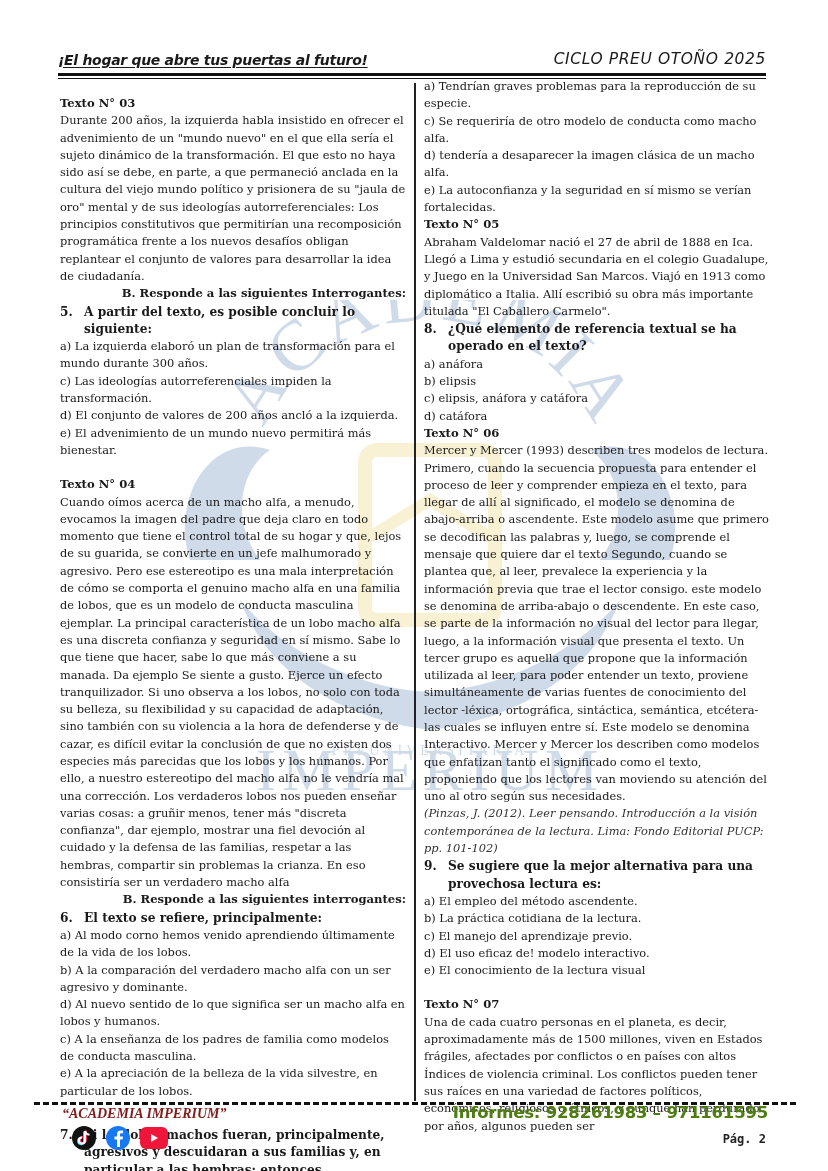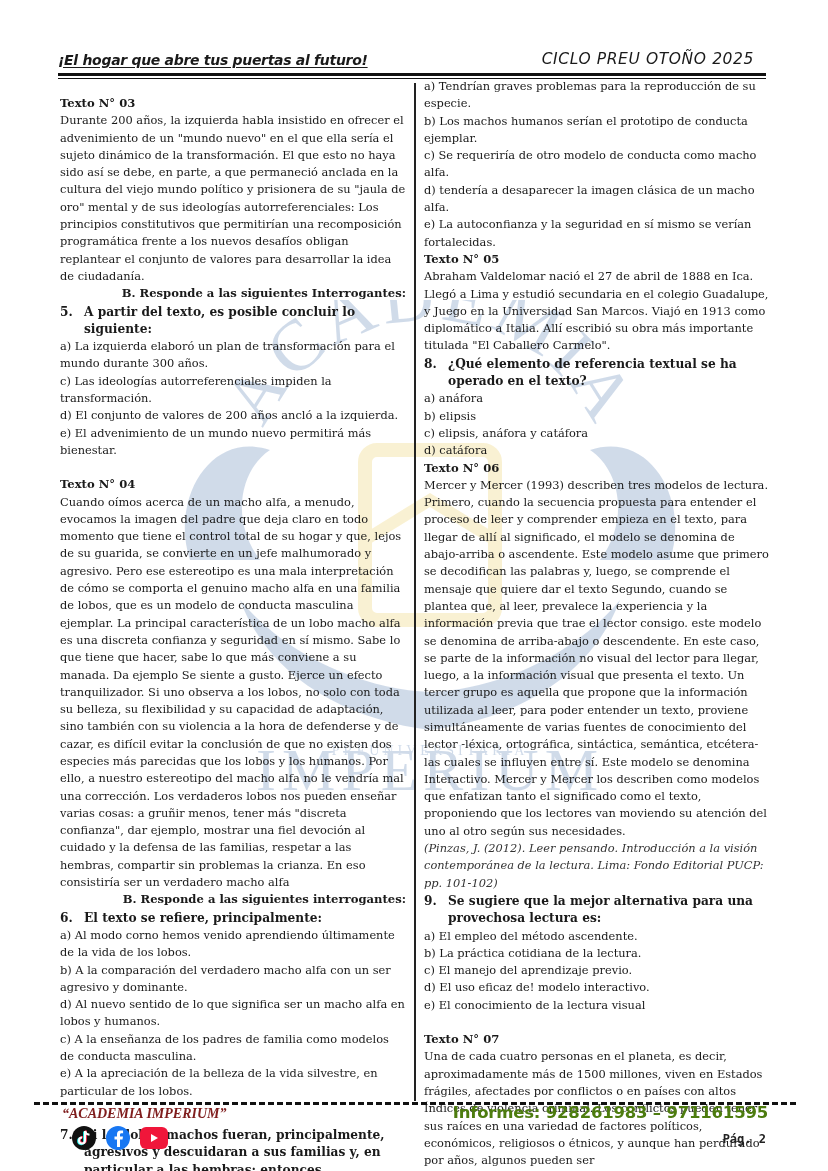--- a/index.html
+++ b/index.html
@@ -5,21 +5,21 @@
   html, body { margin:0; padding:0; background:#ffffff; }
   body { width:828px; height:1171px; position:relative; overflow:hidden;
          font-family:"DejaVu Serif","Liberation Serif",serif; color:#1a1a1a; }
   .page { position:absolute; inset:0; }
 
   
   .header { position:absolute; left:58px; right:62px; top:50px; height:22px; }
   .header .slogan { position:absolute; left:0; top:2px; font-family:"DejaVu Sans","Liberation Sans",sans-serif;
                     font-style:italic; font-weight:bold; font-size:14px; letter-spacing:-0.3px;
                     text-decoration:underline; text-underline-offset:2px; }
-  .header .cycle { position:absolute; right:12px; top:0; font-family:"DejaVu Sans","Liberation Sans",sans-serif;
+  .header .cycle { position:absolute; right:0; top:0; font-family:"DejaVu Sans","Liberation Sans",sans-serif;
                    font-style:italic; font-size:15.5px; letter-spacing:0.6px; }
   .rule-thick { position:absolute; left:58px; right:62px; top:73px; height:3px; background:#111; }
   .rule-thin  { position:absolute; left:58px; right:62px; top:78px; height:1px; background:#111; }
 
   
   .col { position:absolute; font-size:11.4px; line-height:17.3px; }
   .col-left  { left:60px;  top:95px;  width:346px; }
   .col-right { left:424px; top:78px;  width:346px; }
   .divider { position:absolute; left:414px; top:83px; width:1.5px; height:1018px; background:#222; }
 
@@ -109,21 +109,20 @@
     <p class="opt">e) A la apreciación de la belleza de la vida silvestre, en particular de los lobos.</p>
     <div class="gap-lg"></div>
     <div class="q">
       <span class="num">7.</span>
       <span class="txt">Si los lobos machos fueran, principalmente, agresivos y descuidaran a sus familias y, en particular a las hembras; entonces, probablemente: ´</span>
     </div>
   </div>
 
   <div class="col col-right">
     <p class="opt">a) Tendrían graves problemas para la reproducción de su especie.</p>
-    <p class="opt">b) Los machos humanos serían el prototipo de conducta ejemplar.</p>
     <p class="opt">c) Se requeriría de otro modelo de conducta como macho alfa.</p>
     <p class="opt">d) tendería a desaparecer la imagen clásica de un macho alfa.</p>
     <p class="opt">e) La autoconfianza y la seguridad en sí mismo se verían fortalecidas.</p>
     <p class="h-text">Texto N° 05</p>
     <p>Abraham Valdelomar nació el 27 de abril de 1888 en Ica. Llegó a Lima y estudió secundaria en el colegio Guadalupe, y Juego en la Universidad San Marcos. Viajó en 1913 como diplomático a Italia. Allí escribió su obra más importante</p>
     <p>titulada "El Caballero Carmelo".</p>
     <div class="q">
       <span class="num">8.</span>
       <span class="txt">¿Qué elemento de referencia textual se ha operado en el texto?</span>
     </div>

